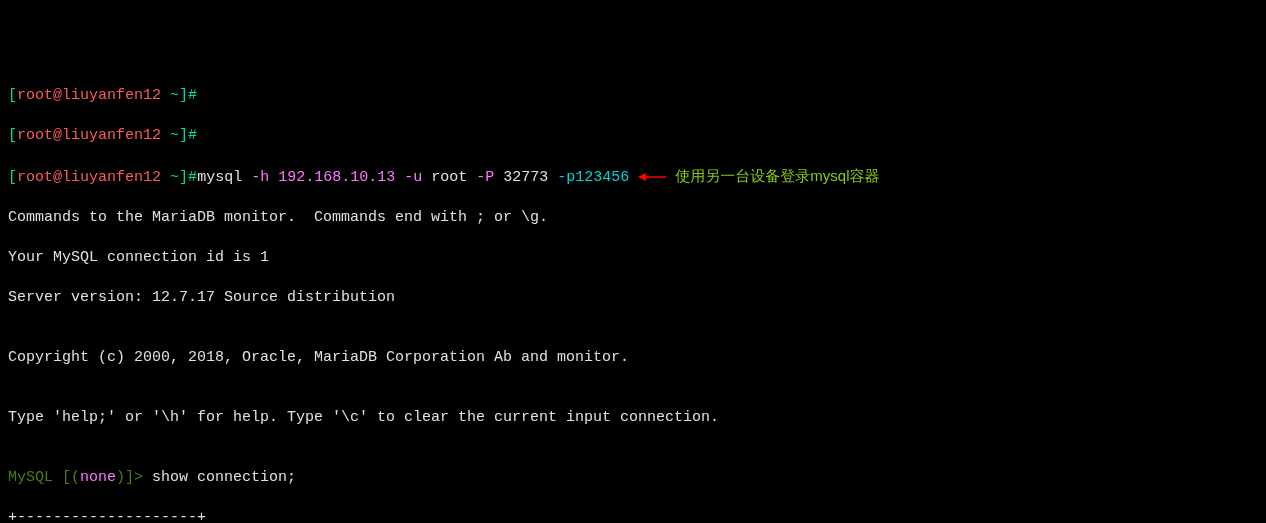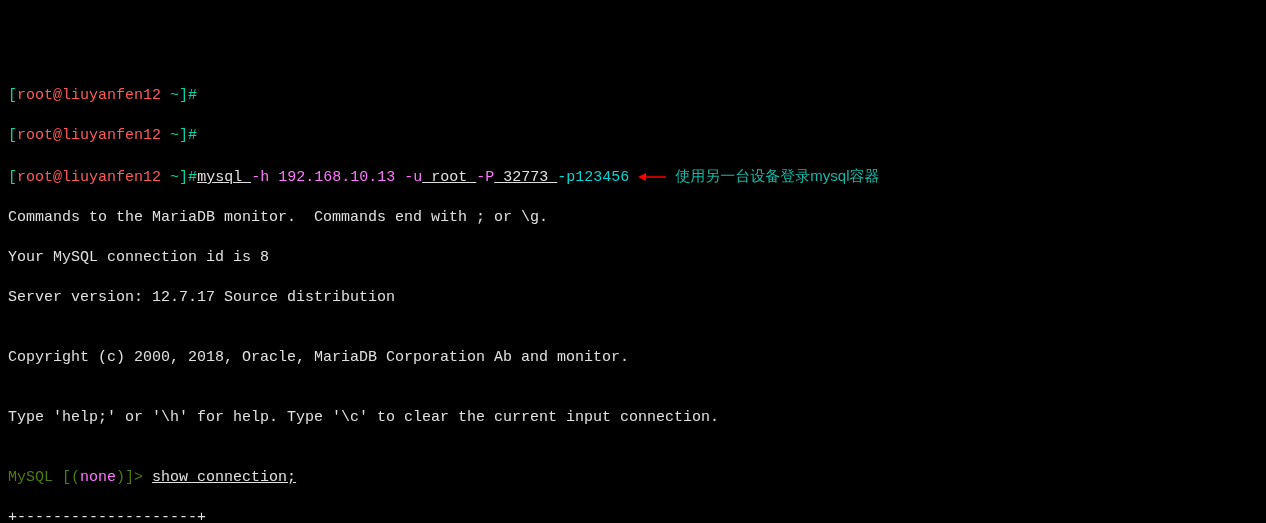--- a/index.html
+++ b/index.html
@@ -19,44 +19,44 @@
       height: 523px;
       overflow: hidden;
     }
     .line {
       display: block;
     }
     .bracket { color: #00d7a7; }
     .user-host { color: #fd5b5b; }
     .prompt-tilde { color: #00d7a7; }
     .prompt-hash { color: #00d7a7; }
-    .cmd-white { color: #e0e0e0; text-decoration: underline; }
+    .cmd-white { color: #e0e0e0; }
     .cmd-pink { color: #ff77ff; }
     .cmd-cyan { color: #00d7d7; }
     .mysql-prompt { color: #4d7c0f; }
     .none-text { color: #ff77ff; text-align: right; }
-    .annotation { color: #14b8a6; font-family: 'Microsoft YaHei', sans-serif; }
+    .annotation { color: #84cc16; font-family: 'Microsoft YaHei', sans-serif; }
     .arrow-svg {
       display: inline-block;
       vertical-align: middle;
     }
   </style>
 </head>
 <body>
 
 
 
 <span class="line"><span class="bracket">[</span><span class="user-host"><span>root</span><span>@</span><span>liuyanfen12</span></span><span class="prompt-tilde"> ~</span><span class="bracket">]</span><span class="prompt-hash">#</span></span>
 <span class="line"><span class="bracket">[</span><span class="user-host"><span>root</span><span>@</span><span>liuyanfen12</span></span><span class="prompt-tilde"> ~</span><span class="bracket">]</span><span class="prompt-hash">#</span></span>
 <span class="line"><span class="bracket">[</span><span class="user-host"><span>root</span><span>@</span><span>liuyanfen12</span></span><span class="prompt-tilde"> ~</span><span class="bracket">]</span><span class="prompt-hash">#</span><span class="cmd-white">mysql </span><span class="cmd-pink">-h</span><span class="cmd-pink"> 192.168.10.13 </span><span class="cmd-pink">-u</span><span class="cmd-white"> root </span><span class="cmd-pink">-P</span><span class="cmd-white"> 32773 </span><span class="cmd-cyan">-p</span><span class="cmd-cyan">123456</span> <svg class="arrow-svg" width="28" height="12" viewBox="0 0 28 12">
       <line x1="28" y1="6" x2="4" y2="6" stroke="#ff0000" stroke-width="1.5"></line>
       <polygon points="0,6 8,2 8,10" fill="#ff0000"></polygon>
     </svg> <span class="annotation">使用另一台设备登录mysql容器</span></span>
 <span class="line">Commands to the MariaDB monitor.  Commands end with ; or \g.</span>
-<span class="line">Your MySQL connection id is 8</span>
+<span class="line">Your MySQL connection id is 1</span>
 <span class="line">Server version: 12.7.17 Source distribution</span>
 <span class="line"></span>
 <span class="line">Copyright (c) 2000, 2018, Oracle, MariaDB Corporation Ab and monitor.</span>
 <span class="line"></span>
 <span class="line">Type 'help;' or '\h' for help. Type '\c' to clear the current input connection.</span>
 <span class="line"></span>
 <span class="line"><span class="mysql-prompt">MySQL [(</span><span class="none-text">none</span><span class="mysql-prompt">)]&gt; </span><span class="cmd-white">show connection;</span></span>
 <span class="line">+--------------------+</span>
 
 

